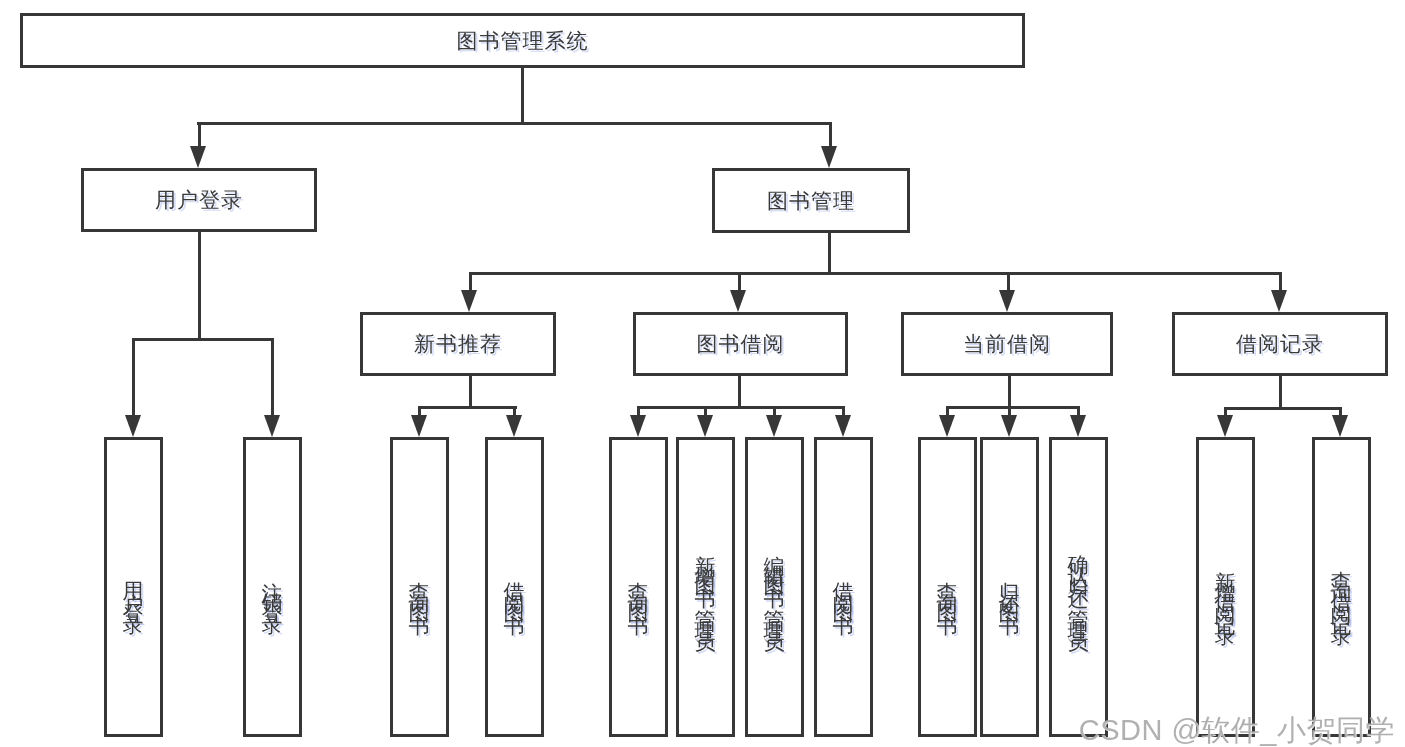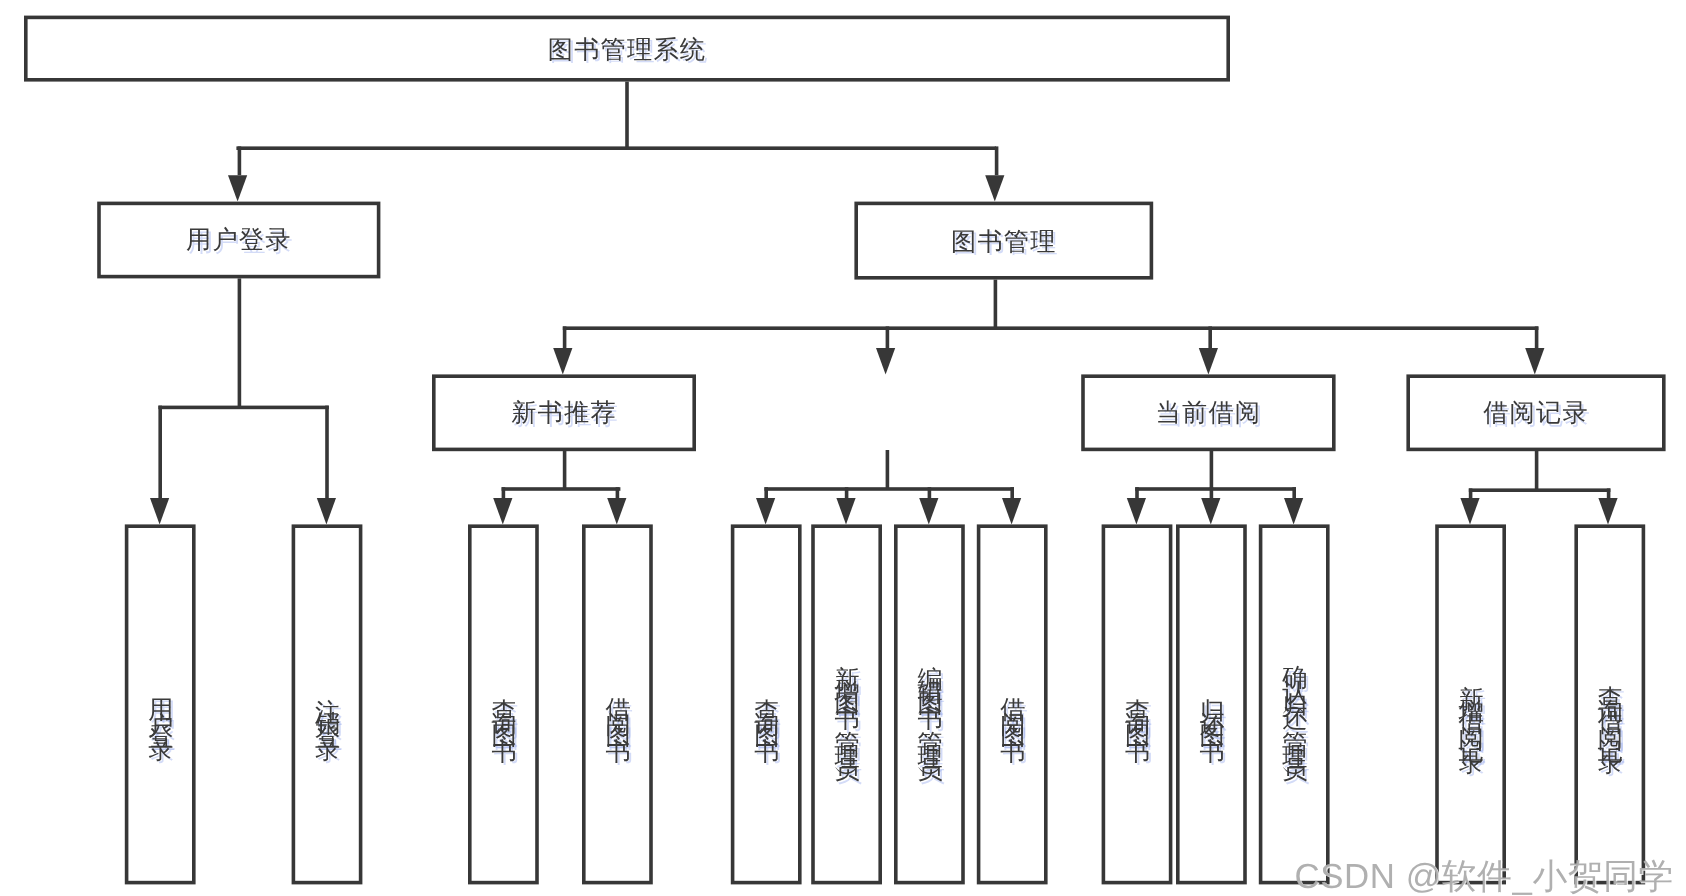--- a/index.html
+++ b/index.html
@@ -72,38 +72,41 @@
   </div>
 
   <div class="vl" style="left:521px;top:68px;height:56px;"></div>
   <div class="hl" style="left:197px;top:122px;width:633px;"></div>
   <div class="ar" style="left:197.5px;top:122px;height:24px;"></div>
   <div class="ar" style="left:828.5px;top:122px;height:24px;"></div>
 
   <div class="node" style="left:81px;top:168px;width:236px;height:64px;">
     <span>用户登录</span>
   </div>
-  <div class="node" style="left:712px;top:168px;width:249px;height:65px;">
+  <div class="node" style="left:712px;top:168px;width:198px;height:65px;">
     <span>图书管理</span>
   </div>
 
   <div class="vl" style="left:197.5px;top:232px;height:108px;"></div>
   <div class="hl" style="left:132px;top:338px;width:142px;"></div>
   <div class="ar" style="left:132px;top:338px;height:77px;"></div>
   <div class="ar" style="left:271px;top:338px;height:77px;"></div>
 
   <div class="vl" style="left:828px;top:233px;height:41px;"></div>
   <div class="hl" style="left:468.5px;top:272px;width:813px;"></div>
   <div class="ar" style="left:468.5px;top:272px;height:18px;"></div>
   <div class="ar" style="left:737.5px;top:272px;height:18px;"></div>
   <div class="ar" style="left:1006.5px;top:272px;height:18px;"></div>
   <div class="ar" style="left:1278.5px;top:272px;height:18px;"></div>
 
-  <div class="node" style="left:360px;top:312px;width:220px;height:64px;justify-content:center;">
+  <div class="node" style="left:360px;top:312px;width:196px;height:64px;justify-content:center;">
     <span>新书推荐</span>
+  </div>
+  <div class="node" style="left:633px;top:312px;width:215px;height:64px;">
+    <span>图书借阅</span>
   </div>
   <div class="node" style="left:901px;top:312px;width:212px;height:64px;">
     <span>当前借阅</span>
   </div>
   <div class="node" style="left:1172px;top:312px;width:216px;height:64px;font-family:Liberation Mono, monospace;">
     <span>借阅记录</span>
   </div>
 
   <div class="vl" style="left:468.5px;top:375px;height:33px;"></div>
   <div class="hl" style="left:418px;top:406px;width:98.5px;"></div>

